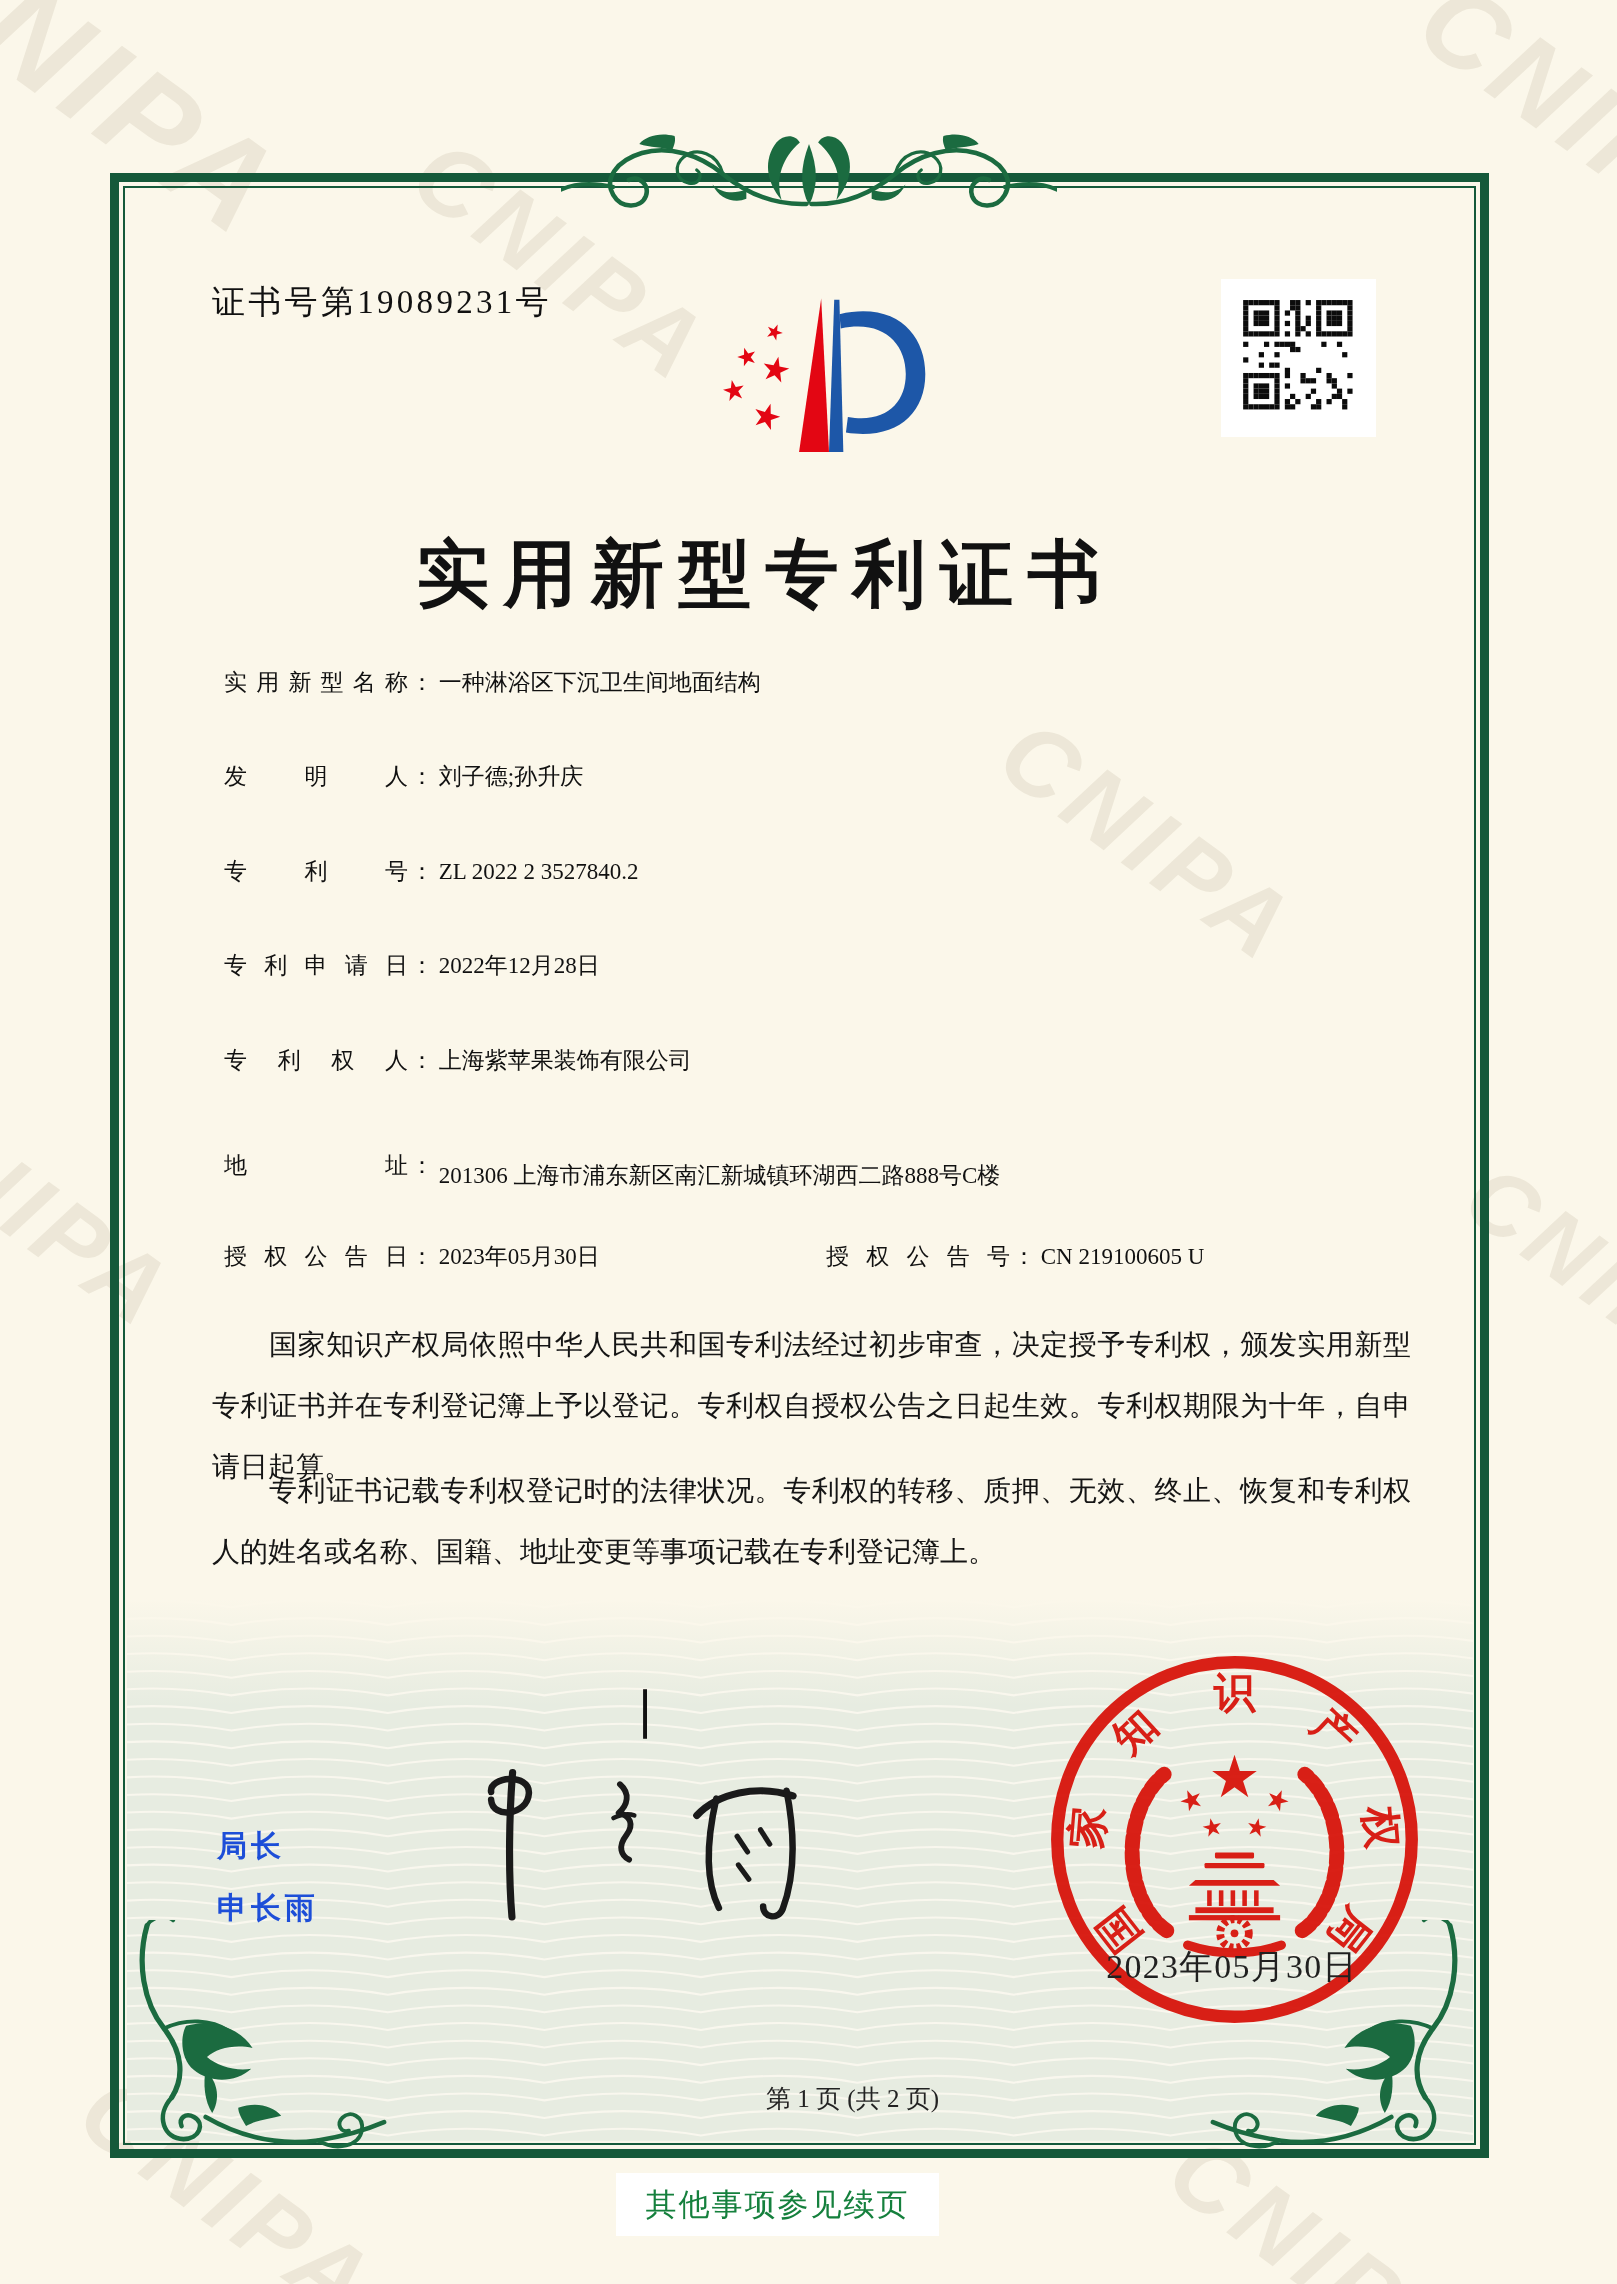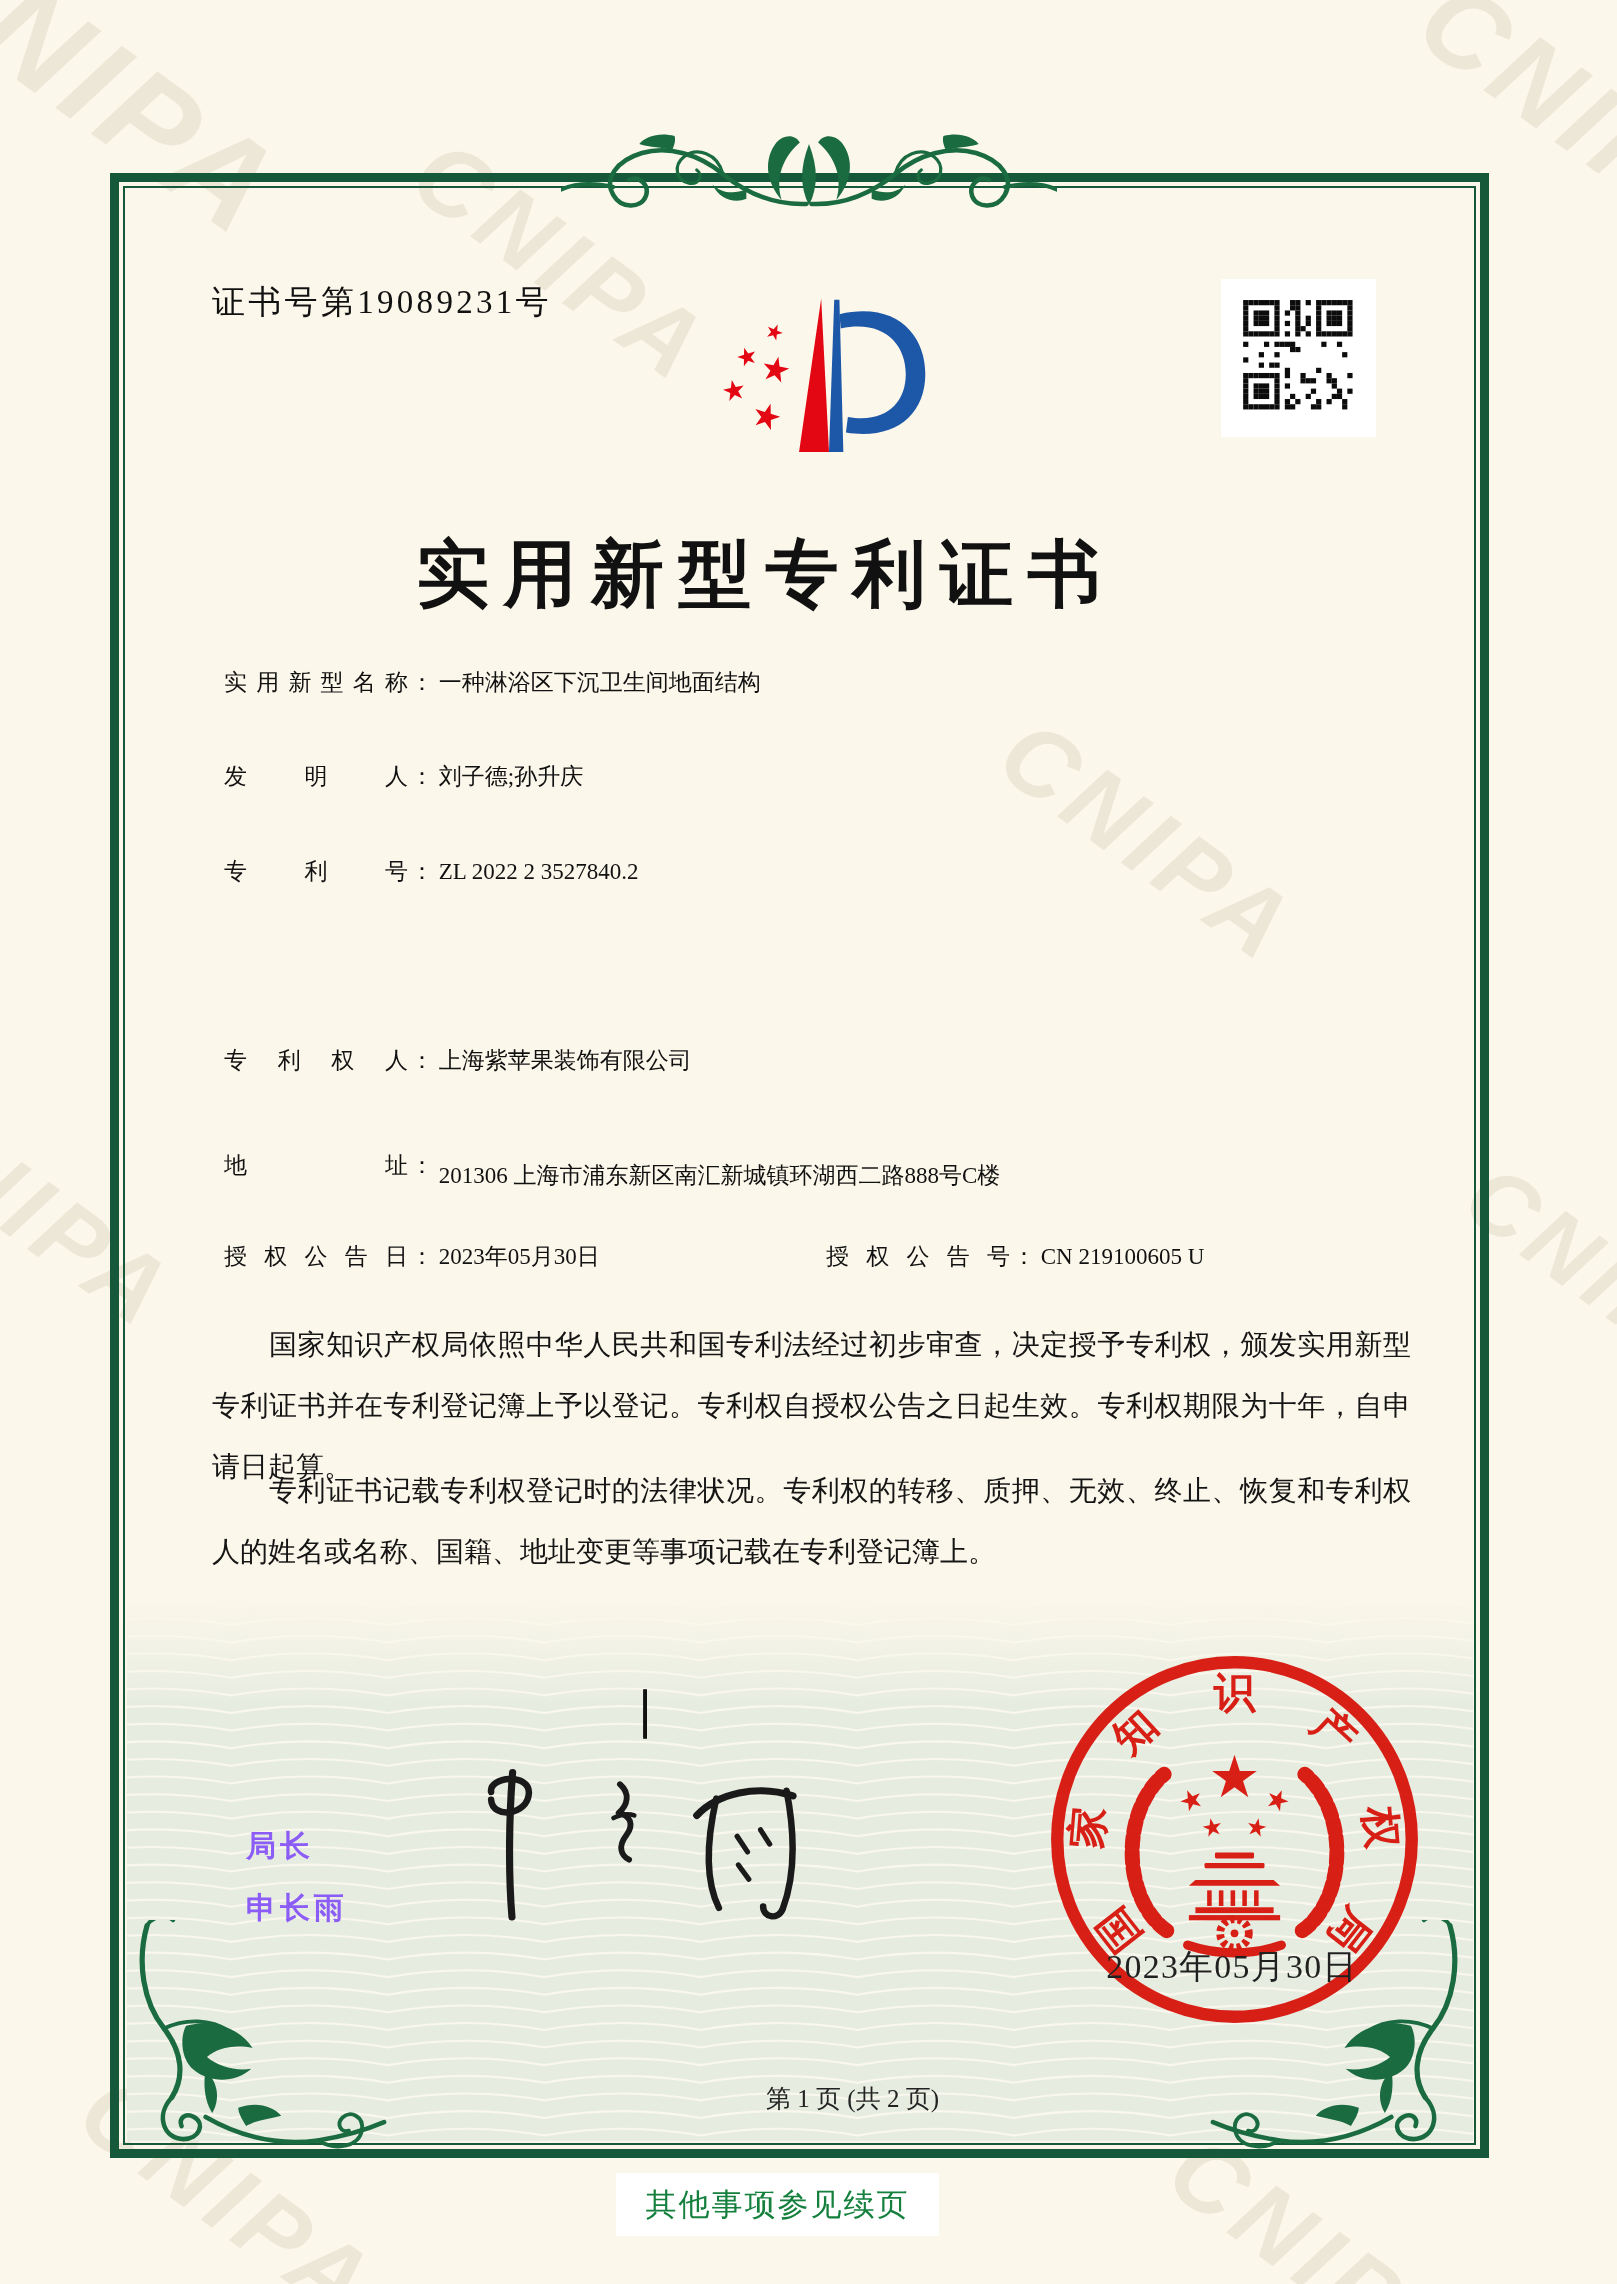--- a/index.html
+++ b/index.html
@@ -23,22 +23,22 @@
   .title{left:0;top:526px;width:1531px;text-align:center;font-size:73px;font-weight:700;letter-spacing:14.3px;}
   .row{position:absolute;left:224px;font-size:23px;line-height:40px;white-space:nowrap;}
   .lbl{display:inline-block;width:184px;text-align:justify;text-align-last:justify;vertical-align:top;}
   .colon{display:inline-block;margin:0 5.2px 0 2.6px;vertical-align:top;}
   .val{vertical-align:top;}
   .val-wrap{display:inline-block;width:717px;white-space:normal;line-height:82px;vertical-align:top;}
   .row-addr{line-height:62px;}
   .grant-right{position:absolute;left:602px;top:0;}
   .para{position:absolute;left:212px;width:1199px;font-size:28px;line-height:61px;
         text-align:justify;text-indent:57px;color:#151515;}
-  .signer{position:absolute;left:246px;font-family:"Liberation Sans","DejaVu Sans",sans-serif;
-          font-weight:700;font-size:30px;letter-spacing:3.9px;color:#8b5cf6;}
+  .signer{position:absolute;left:217px;font-family:"Liberation Sans","DejaVu Sans",sans-serif;
+          font-weight:700;font-size:30px;letter-spacing:3.9px;color:#1d4ed8;}
   .footer-page{position:absolute;left:613px;top:2082px;width:326px;text-align:right;font-size:25px;color:#222;}
   .qr-patch{position:absolute;left:1221px;top:279px;width:155px;height:158px;background:#ffffff;}
   .seal-wrap{position:absolute;left:1039px;top:1644px;width:391px;height:391px;opacity:0.95;}
   .bottom-note{position:absolute;left:616px;top:2173px;width:323px;height:63px;background:#ffffff;
                display:flex;align-items:center;justify-content:center;font-size:31px;letter-spacing:2px;color:#15803d;z-index:5;}
 </style>
 </head>
 <body>
 
 <div class="page">
@@ -317,20 +317,23 @@
 
     <div class="row" style="top:663px">
       <span class="lbl">实用新型名称</span><span class="colon">：</span><span class="val">一种淋浴区下沉卫生间地面结构</span>
     </div>
     <div class="row" style="top:757px">
       <span class="lbl">发明人</span><span class="colon">：</span><span class="val">刘子德;孙升庆</span>
     </div>
     <div class="row" style="top:852px">
       <span class="lbl">专利号</span><span class="colon">：</span><span class="val">ZL 2022 2 3527840.2</span>
     </div>
+    <div class="row" style="top:946px">
+      <span class="lbl">专利申请日</span><span class="colon">：</span><span class="val">2022年12月28日</span>
+    </div>
     <div class="row" style="top:1041px">
       <span class="lbl">专利权人</span><span class="colon">：</span><span class="val">上海紫苹果装饰有限公司</span>
     </div>
     <div class="row row-addr" style="top:1135px">
       <span class="lbl">地址</span><span class="colon">：</span><span class="val val-wrap">201306 上海市浦东新区南汇新城镇环湖西二路888号C楼</span>
     </div>
     <div class="row" style="top:1237px;width:1259px">
       <span>
         <span class="lbl">授权公告日</span><span class="colon">：</span><span class="val">2023年05月30日</span>
       </span>

